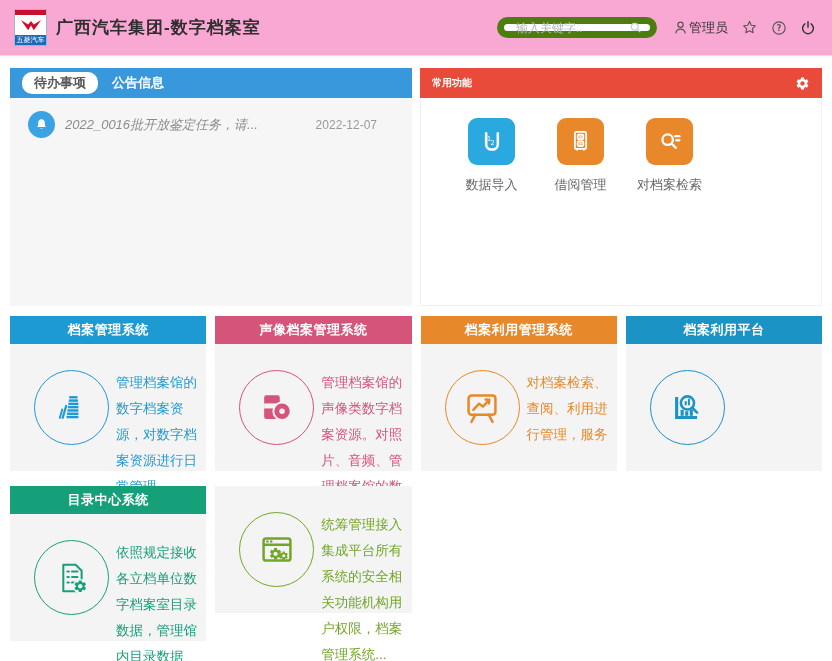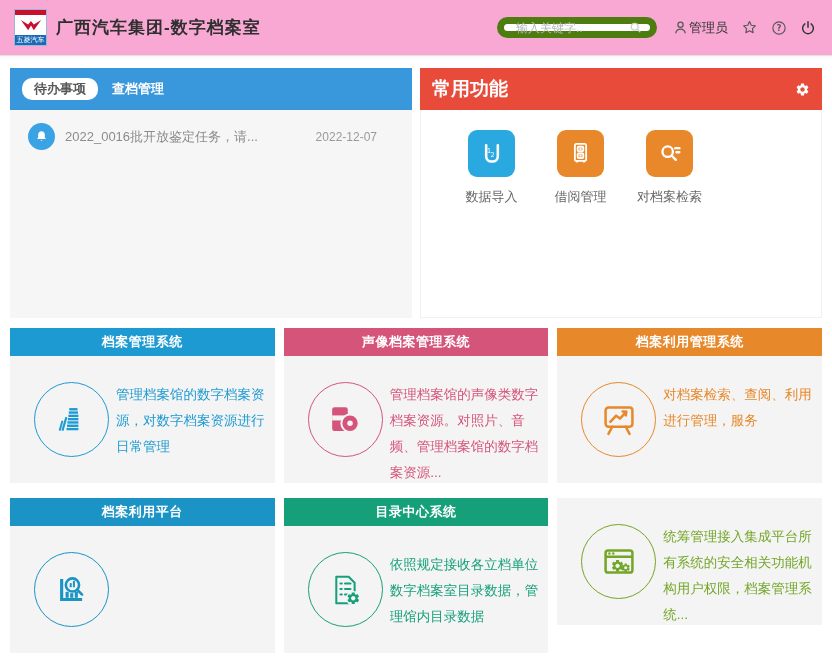--- a/index.html
+++ b/index.html
@@ -30,39 +30,39 @@
   }
   .search-box input { border: none; outline: none; flex: 1; min-width: 0; font-size: 12px; color: #666; background: transparent; font-family: inherit; }
   .search-box input::placeholder { color: #b5b5b5; }
   .user { display: flex; align-items: center; margin-left: 15px; font-size: 13px; color: #333; }
   .icon-btn { margin-left: 13px; display: flex; align-items: center; cursor: pointer; }
 
   
   .content { padding: 0 10px; }
   .panels { display: flex; gap: 8px; margin-top: 12px; }
   .panel { width: 402px; }
-  .panel-head { height: 42px; background: var(--c); display: flex; align-items: center; padding: 0 12px; }
+  .panel-head { height: 30px; background: var(--c); display: flex; align-items: center; padding: 0 12px; }
   .tab-pill { background: #fff; color: #595959; font-size: 13px; font-weight: bold; padding: 2px 12px; border-radius: 10px; cursor: pointer; }
   .tab-plain { color: #fff; font-size: 13px; font-weight: bold; margin-left: 14px; cursor: pointer; }
-  .quick-title { color: #fff; font-size: 19px; font-weight: bold; }
+  .quick-title { color: #fff; font-size: 10px; font-weight: bold; }
   .head-gear { margin-left: auto; display: flex; cursor: pointer; }
 
   .todo-body { height: 208px; background: #f6f6f6; padding: 13px 18px 0 18px; }
   .todo-item { display: flex; align-items: center; cursor: pointer; }
   .todo-ico { width: 27px; height: 27px; border-radius: 50%; background: var(--c); display: flex; align-items: center; justify-content: center; flex-shrink: 0; }
-  .todo-text { margin-left: 10px; font-size: 13px; color: #8c8c8c; }
+  .todo-text { margin-left: 10px; font-size: 13px; color: #8c8c8c; font-style: italic; }
   .todo-date { margin-left: auto; font-size: 12px; color: #9a9a9a; padding-right: 17px; }
 
   .quick-body { height: 208px; background: #fff; border: 1px solid #f1f1f1; border-top: none; display: flex; padding: 20px 0 0 47px; }
   .func { width: 47px; display: flex; flex-direction: column; align-items: center; margin-right: 42px; cursor: pointer; }
   .tile { width: 47px; height: 47px; border-radius: 9px; background: var(--c); display: flex; align-items: center; justify-content: center; }
   .func-label { margin-top: 11px; font-size: 13px; color: #666; white-space: nowrap; }
 
   
-  .grid { margin-top: 10px; display: grid; grid-template-columns: repeat(3, 1fr); column-gap: 9px; row-gap: 15px; }
+  .grid { margin-top: 10px; display: grid; grid-template-columns: repeat(4, 1fr); column-gap: 9px; row-gap: 15px; }
   .card { color: var(--c); cursor: pointer; }
   .card-head { height: 28px; background: var(--c); color: #fff; font-size: 13px; font-weight: bold; display: flex; align-items: center; justify-content: center; letter-spacing: .5px; }
   .card-body { height: 127px; background: #f4f4f4; display: flex; align-items: flex-start; padding: 26px 4px 0 24px; }
   .badge { width: 75px; height: 75px; border-radius: 50%; border: 1.3px solid currentColor; display: flex; align-items: center; justify-content: center; flex-shrink: 0; }
   .desc { margin-left: 7px; font-size: 13.5px; line-height: 26px; color: currentColor; }
 
   .defs-hidden { position: absolute; width: 0; height: 0; overflow: hidden; }
 </style>
 </head>
 <body>
@@ -124,21 +124,21 @@
   </span>
 </div>
 
 <div class="content">
 
   <div class="panels">
 
     <div class="panel">
       <div class="panel-head" style="--c: #3997db;">
         <span class="tab-pill">待办事项</span>
-        <span class="tab-plain">查档管理</span>
+        <span class="tab-plain">公告信息</span>
       </div>
       <div class="todo-body">
         <div class="todo-item">
           <span class="todo-ico" style="--c: #39a3e4;">
             <svg width="15" height="15" viewBox="0 0 24 24" fill="#fff">
                 <path d="M12 3.5c-3.2 0-5.3 2.3-5.3 5.4v4.3L5 15.8h14l-1.7-2.6V8.9c0-3.1-2.1-5.4-5.3-5.4z"></path>
                 <path d="M10.2 17.5a1.9 1.9 0 0 0 3.6 0z"></path>
               </svg>
           </span>
           <span class="todo-text">2022_0016批开放鉴定任务，请...</span>

